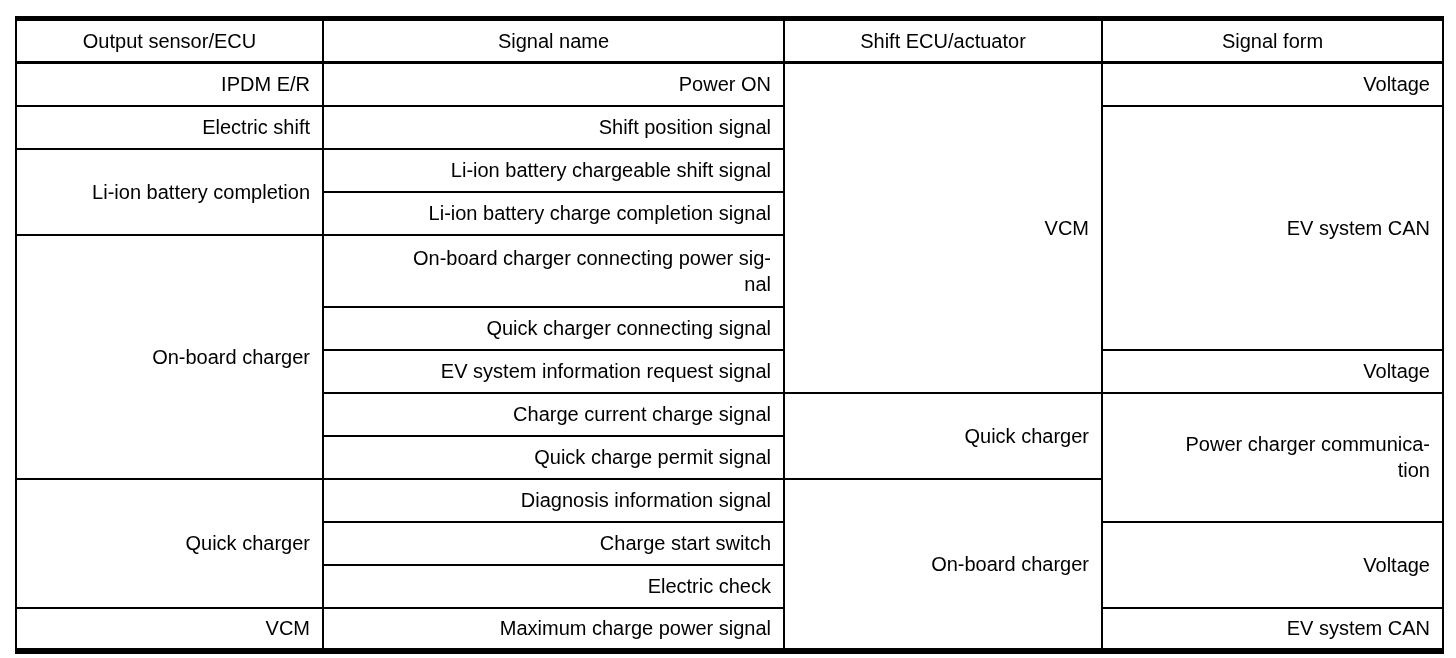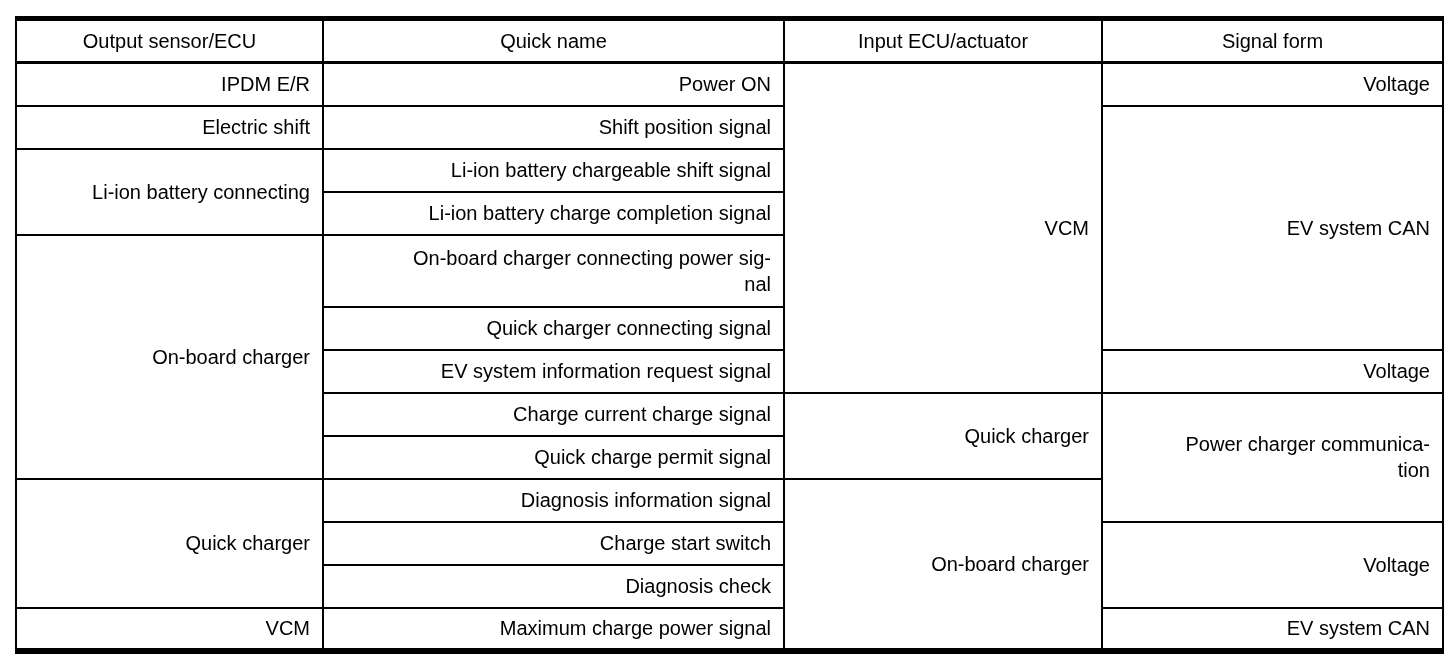--- a/index.html
+++ b/index.html
@@ -69,39 +69,39 @@
   <table class="signal-table">
     <colgroup>
       <col class="c-output">
       <col class="c-signal">
       <col class="c-input">
       <col class="c-form">
     </colgroup>
     <thead>
       <tr>
         <th>Output sensor/ECU</th>
-        <th>Quick name</th>
-        <th>Input ECU/actuator</th>
+        <th>Signal name</th>
+        <th>Shift ECU/actuator</th>
         <th>Signal form</th>
       </tr>
     </thead>
     <tbody>
       <tr>
         <td>IPDM E/R</td>
         <td>Power ON</td>
         <td rowspan="7">VCM</td>
         <td>Voltage</td>
       </tr>
       <tr>
         <td>Electric shift</td>
         <td>Shift position signal</td>
         <td rowspan="5">EV system CAN</td>
       </tr>
       <tr>
-        <td rowspan="2">Li-ion battery connecting</td>
+        <td rowspan="2">Li-ion battery completion</td>
         <td>Li-ion battery chargeable shift signal</td>
       </tr>
       <tr>
         <td>Li-ion battery charge completion signal</td>
       </tr>
       <tr class="row-tall">
         <td rowspan="5">On-board charger</td>
         <td>On-board charger connecting power sig-
 nal</td>
       </tr>
@@ -124,21 +124,21 @@
       <tr>
         <td rowspan="3">Quick charger</td>
         <td>Diagnosis information signal</td>
         <td rowspan="4">On-board charger</td>
       </tr>
       <tr>
         <td>Charge start switch</td>
         <td rowspan="2">Voltage</td>
       </tr>
       <tr>
-        <td>Diagnosis check</td>
+        <td>Electric check</td>
       </tr>
       <tr>
         <td>VCM</td>
         <td>Maximum charge power signal</td>
         <td>EV system CAN</td>
       </tr>
     </tbody>
   </table>
 </div>
 

